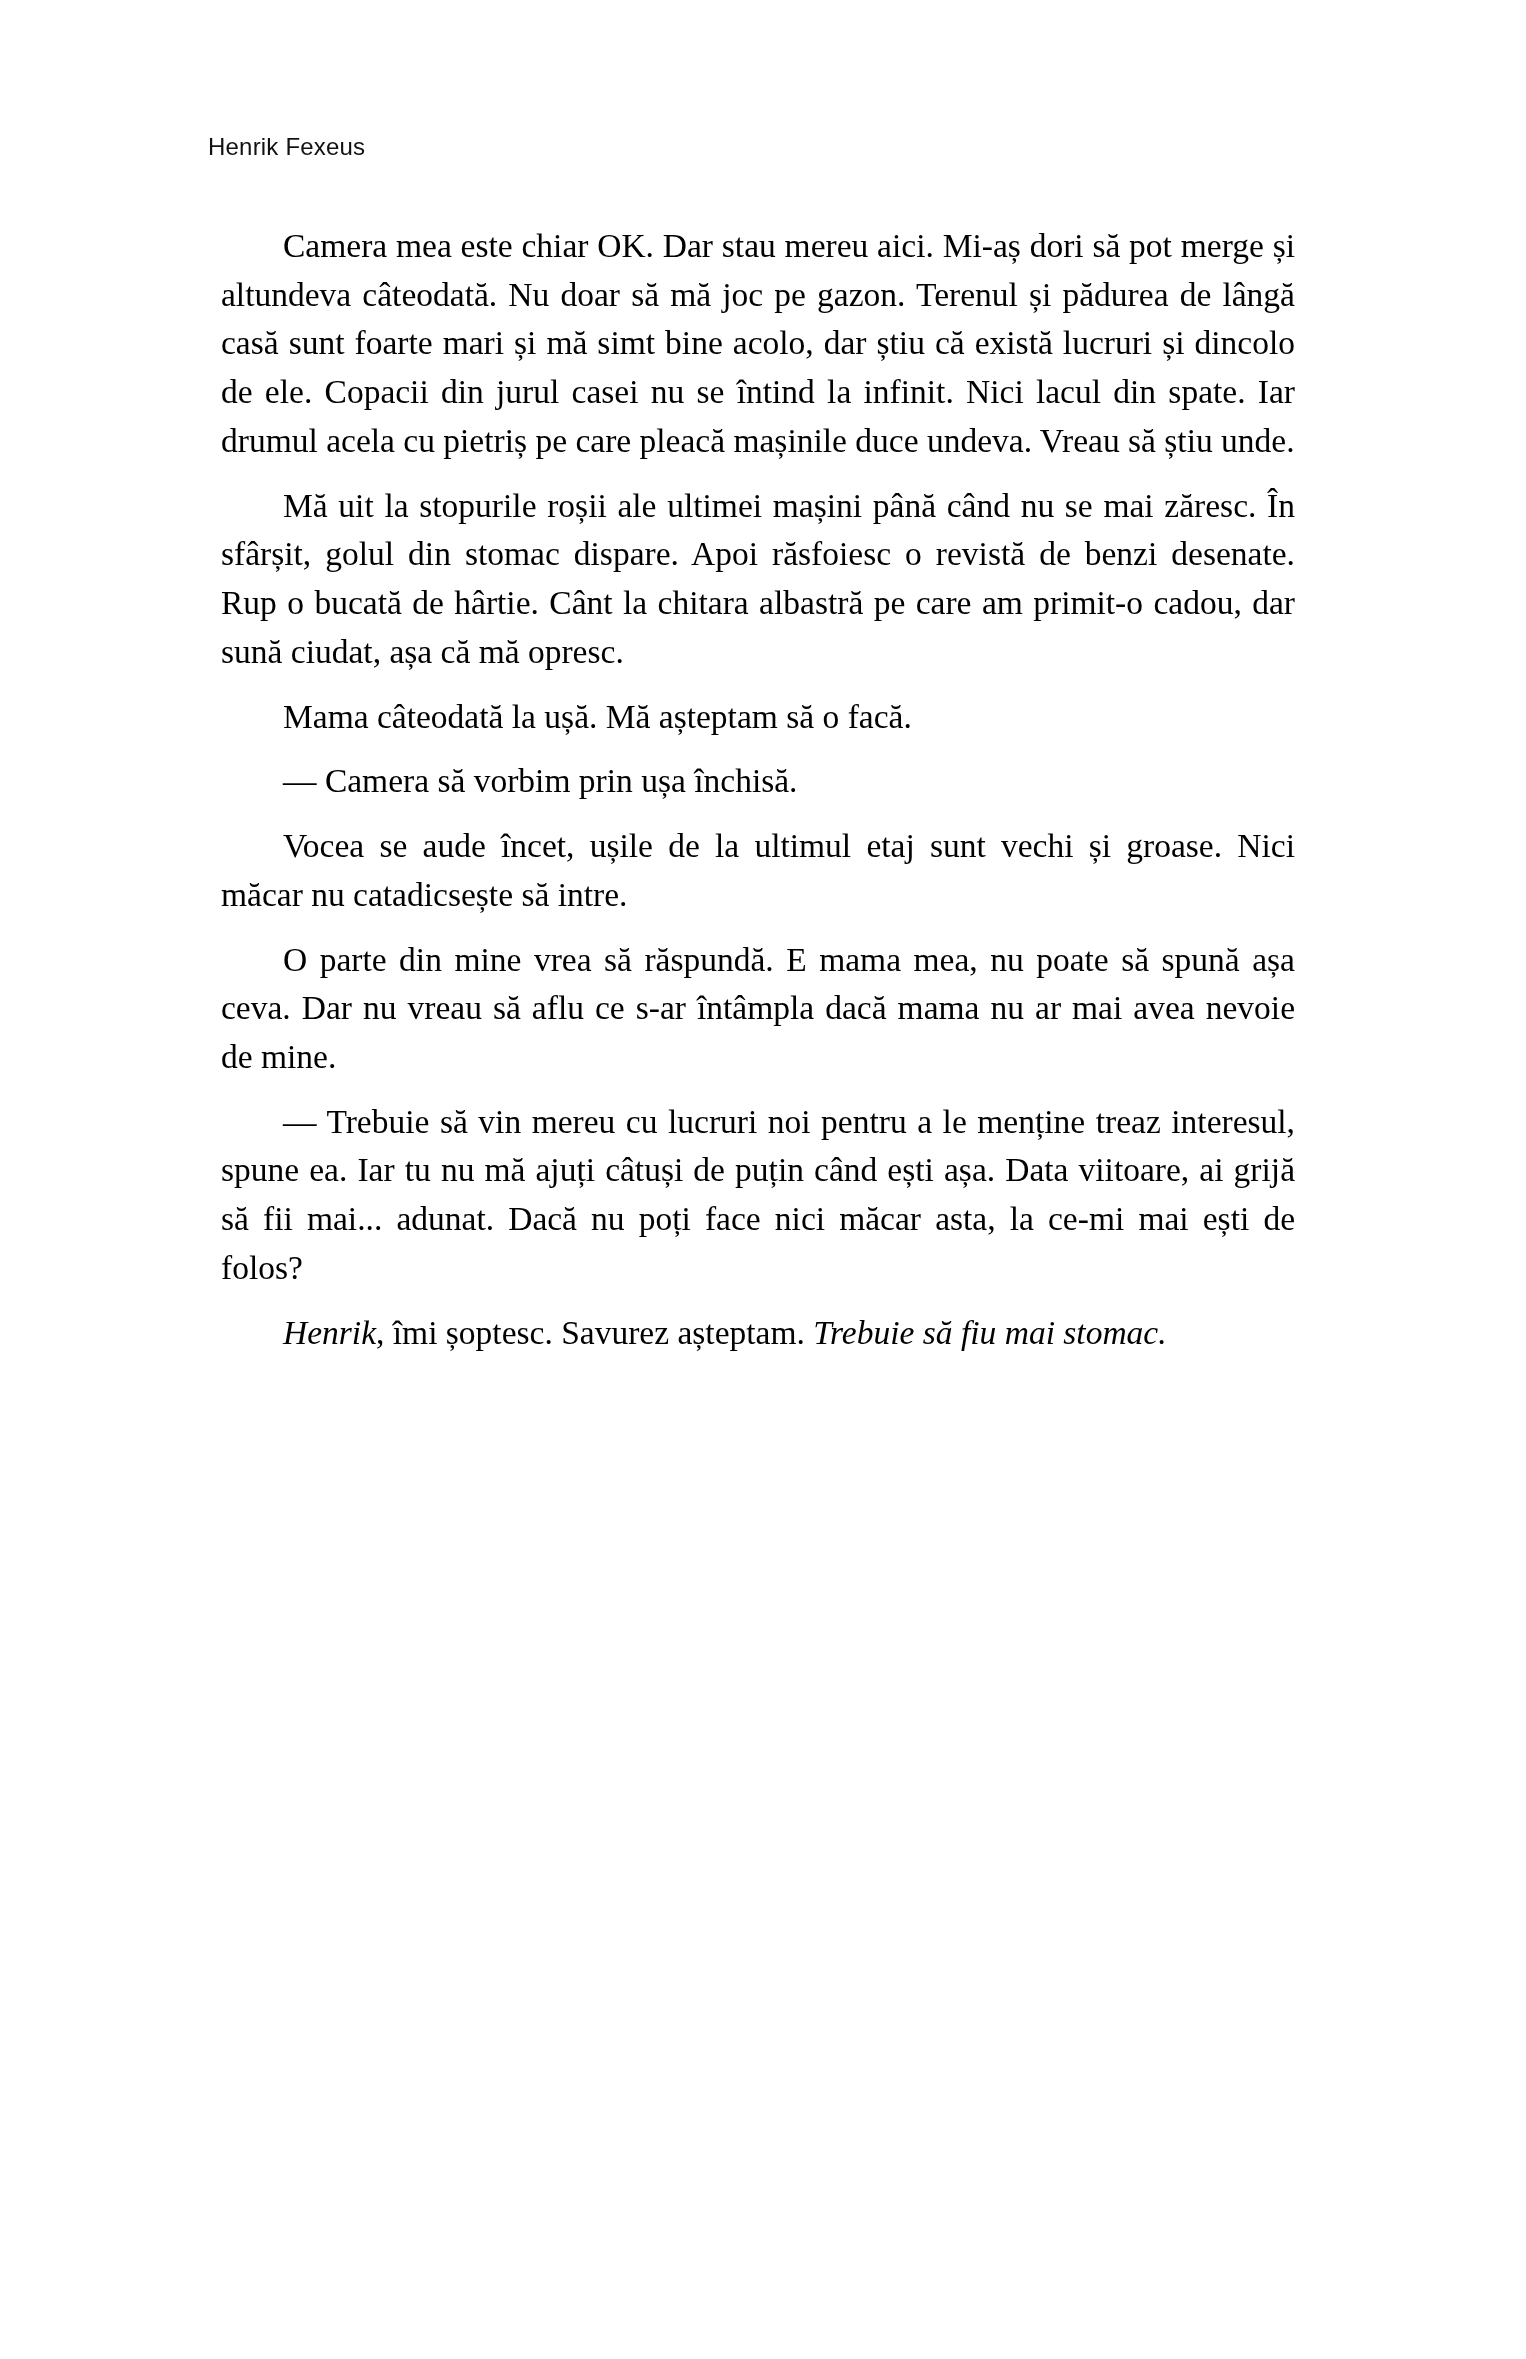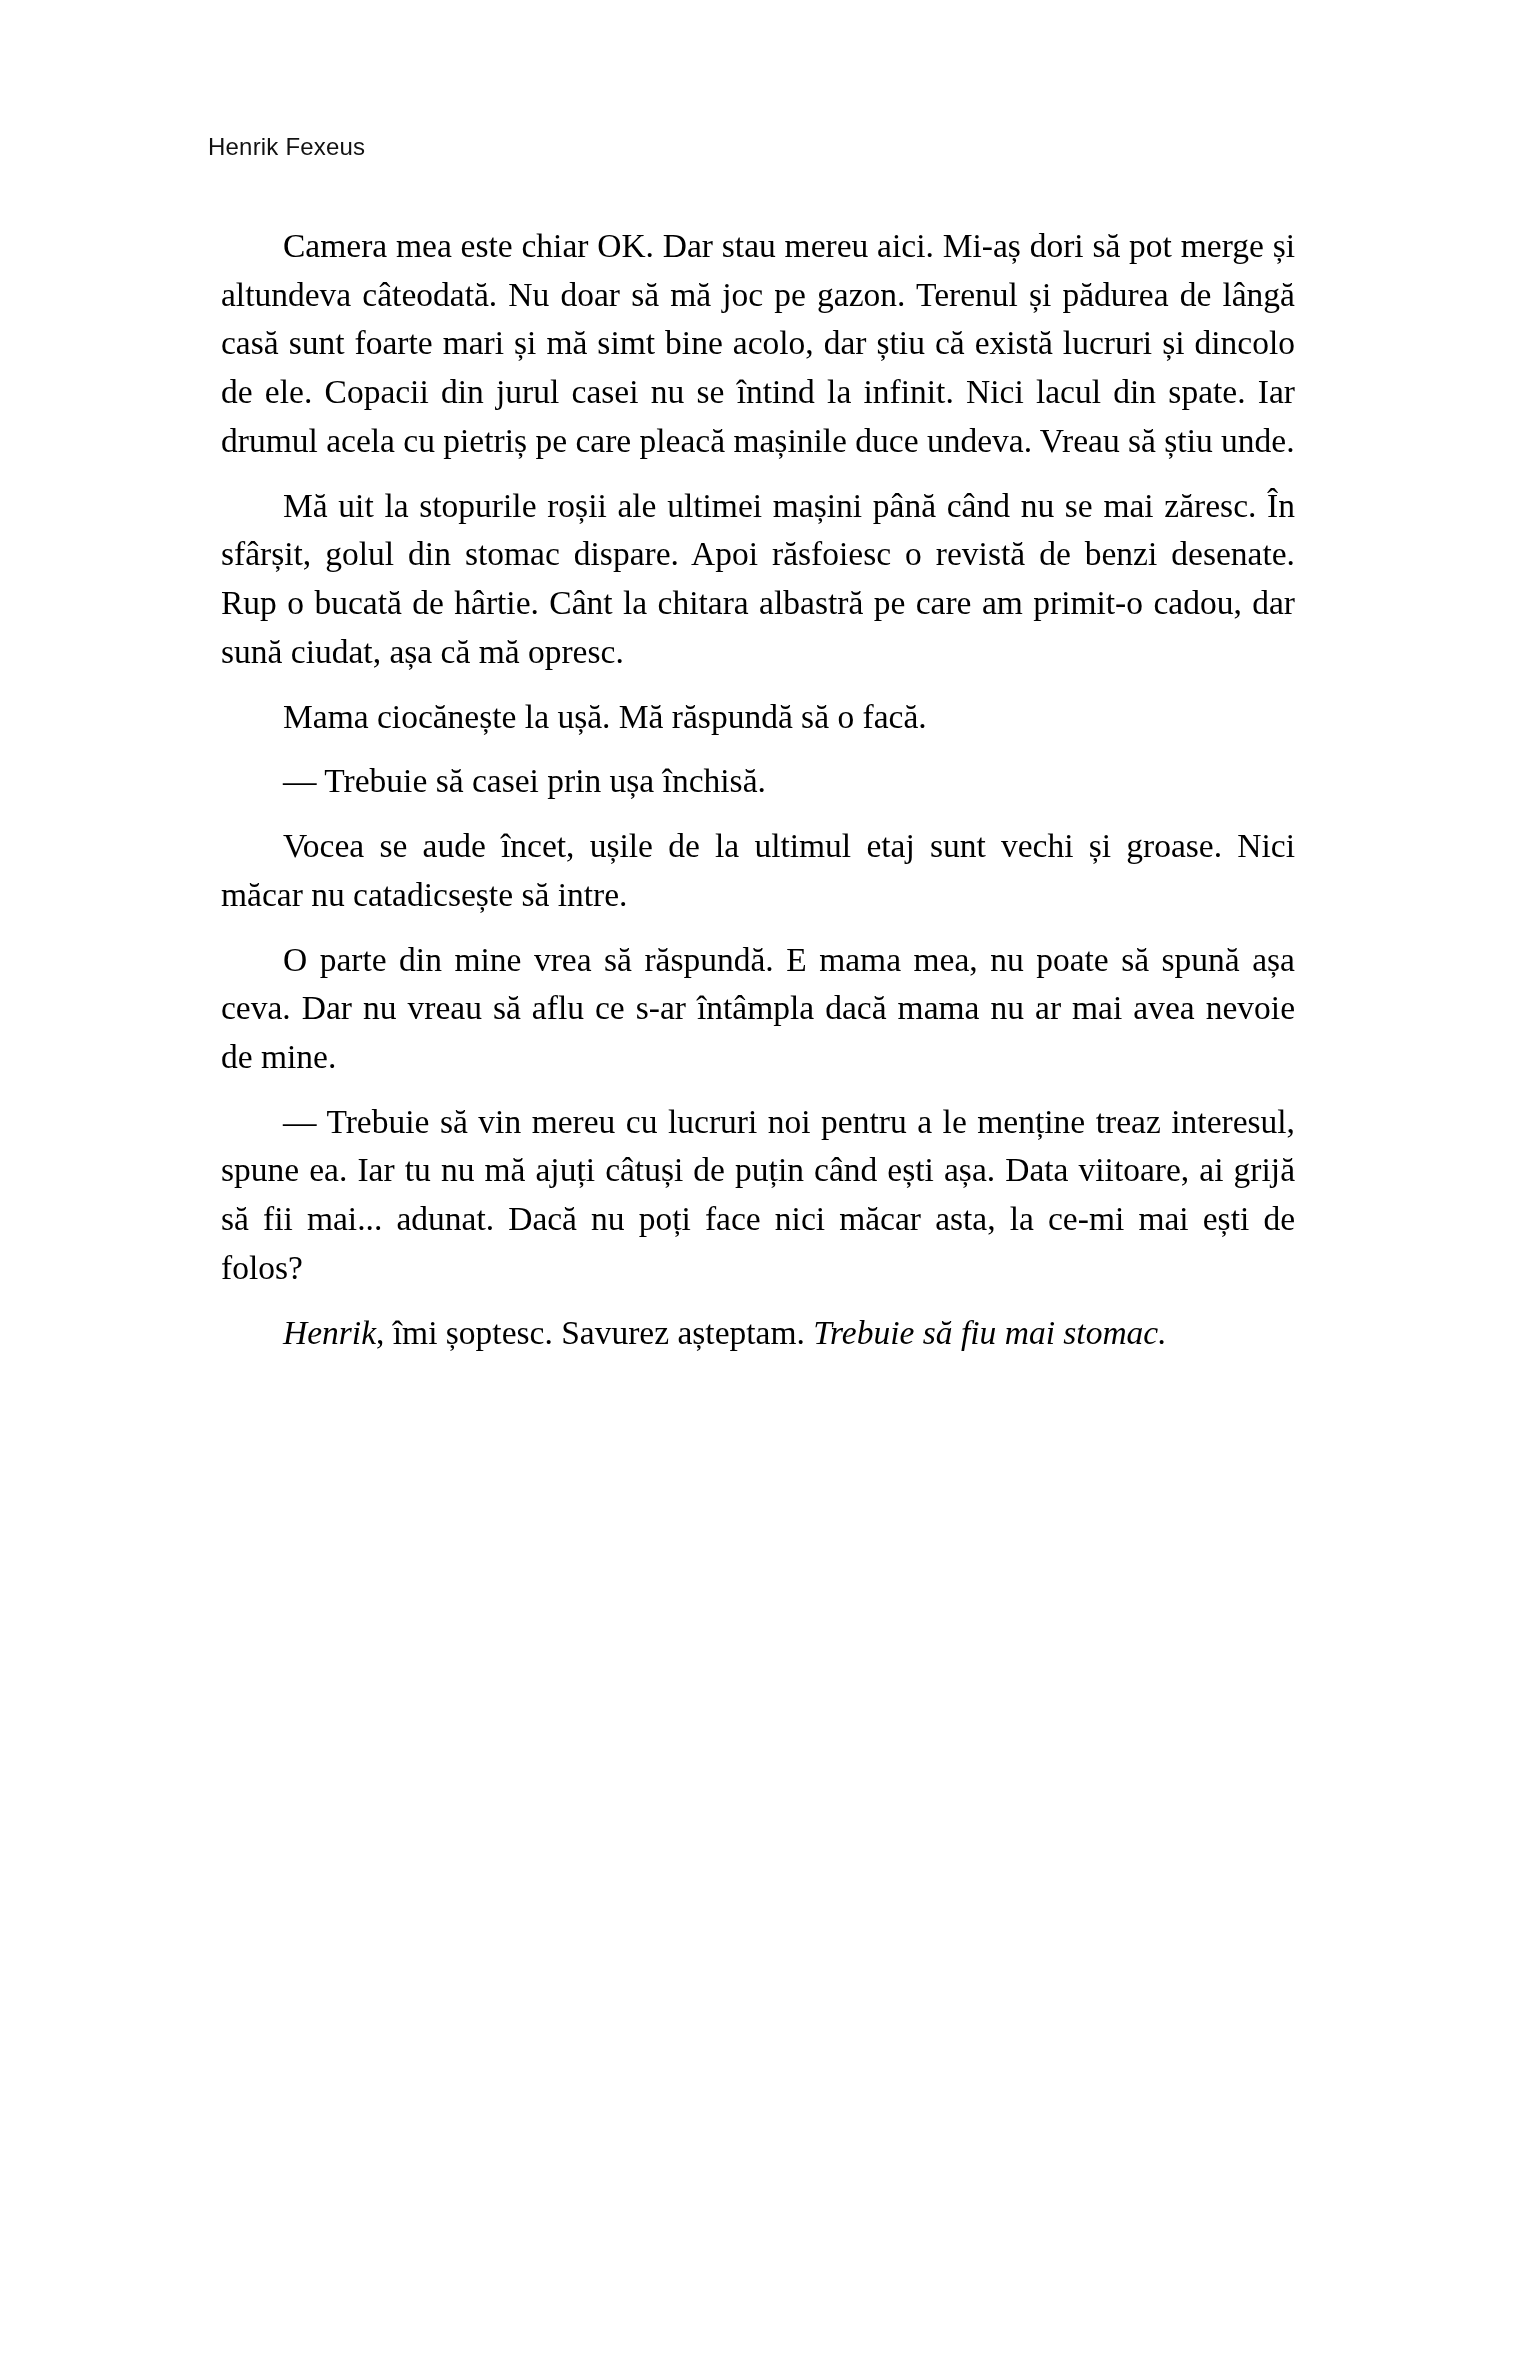--- a/index.html
+++ b/index.html
@@ -56,22 +56,22 @@
 </head>
 <body>
 
 <div class="page">
 
   <div class="running-head">Henrik Fexeus</div>
 
   <div class="body-text">
     <p>Camera mea este chiar OK. Dar stau mereu aici. Mi-aș dori să pot merge și altundeva câteodată. Nu doar să mă joc pe gazon. Terenul și pădurea de lângă casă sunt foarte mari și mă simt bine acolo, dar știu că există lucruri și dincolo de ele. Copacii din jurul casei nu se întind la infinit. Nici lacul din spate. Iar drumul acela cu pietriș pe care pleacă mașinile duce undeva. Vreau să știu unde.</p>
     <p>Mă uit la stopurile roșii ale ultimei mașini până când nu se mai zăresc. În sfârșit, golul din stomac dispare. Apoi răsfoiesc o revistă de benzi desenate. Rup o bucată de hârtie. Cânt la chitara albastră pe care am primit-o cadou, dar sună ciudat, așa că mă opresc.</p>
-    <p>Mama ciocănește la ușă. Mă răspundă să o facă.</p>
-    <p>— Trebuie să casei prin ușa închisă.</p>
+    <p>Mama câteodată la ușă. Mă așteptam să o facă.</p>
+    <p>— Camera să vorbim prin ușa închisă.</p>
     <p>Vocea se aude încet, ușile de la ultimul etaj sunt vechi și groase. Nici măcar nu catadicsește să intre.</p>
     <p>O parte din mine vrea să răspundă. E mama mea, nu poate să spună așa ceva. Dar nu vreau să aflu ce s-ar întâmpla dacă mama nu ar mai avea nevoie de mine.</p>
     <p>— Trebuie să vin mereu cu lucruri noi pentru a le menține treaz interesul, spune ea. Iar tu nu mă ajuți câtuși de puțin când ești așa. Data viitoare, ai grijă să fii mai... adunat. Dacă nu poți face nici măcar asta, la ce-mi mai ești de folos?</p>
     <p><em>Henrik</em><span>, îmi șoptesc. Savurez așteptam. </span><em>Trebuie să fiu mai stomac.</em></p>
   </div>
 
   <div class="footer">
     
     
     

